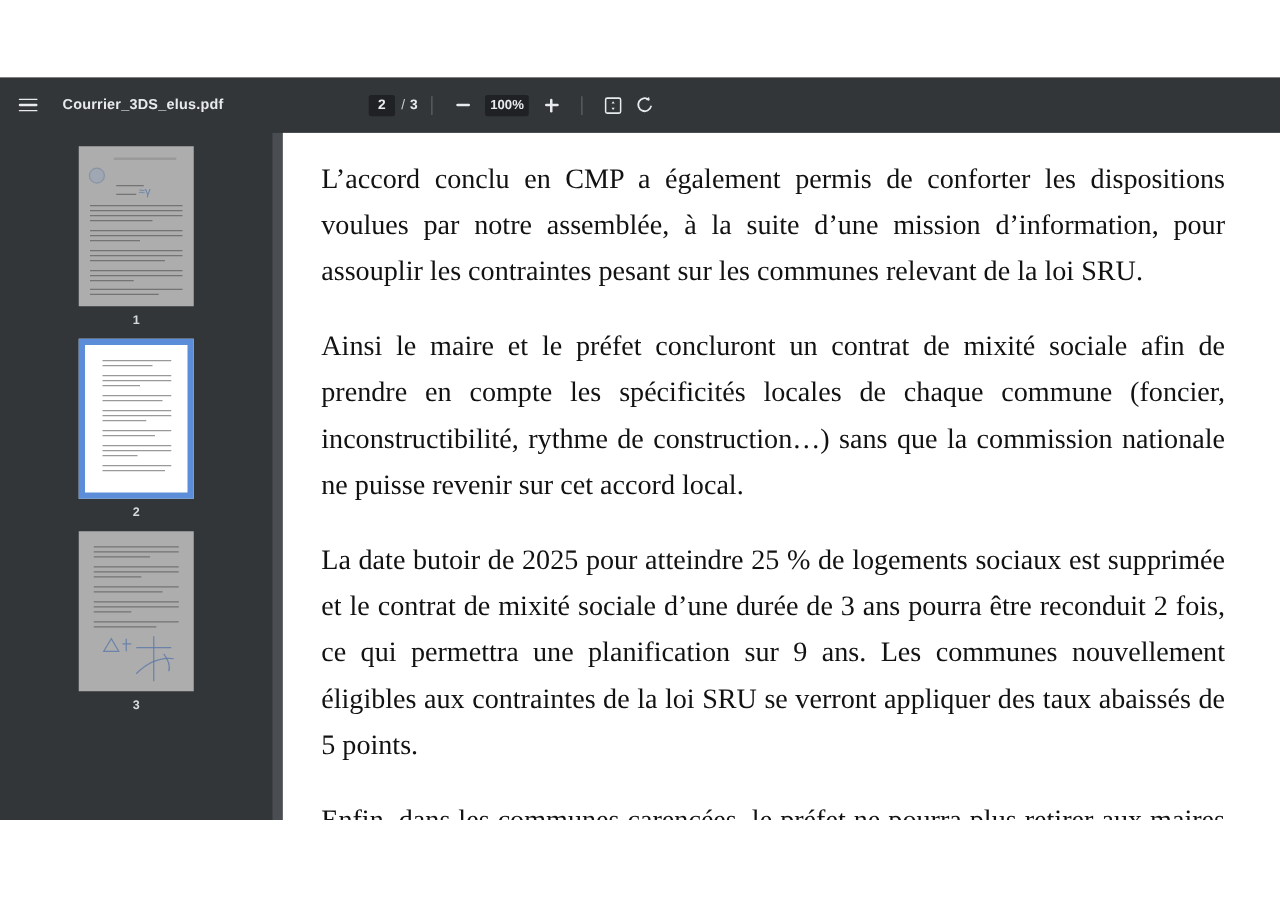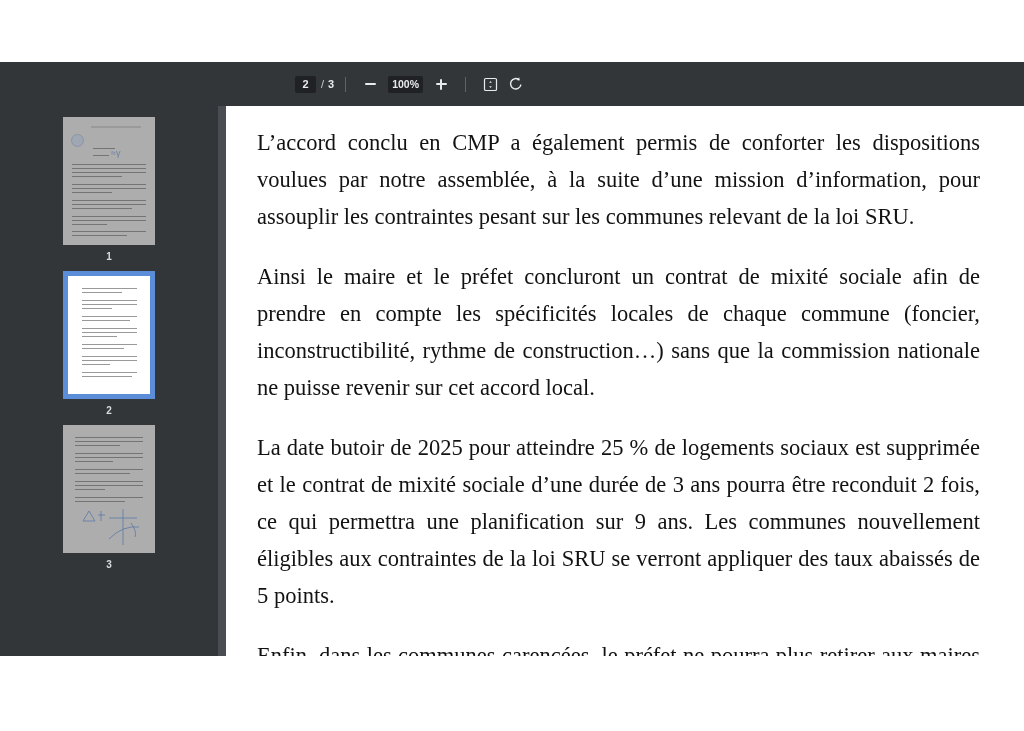--- a/index.html
+++ b/index.html
@@ -296,20 +296,30 @@
 </head>
 <body>
 
 <div id="app">
 
   <div id="top-strip"></div>
 
   <div id="viewer">
 
     <div id="toolbar">
+      <div class="tb-left">
+        <div class="menu-btn">
+          <span class="hamburger">
+            <i></i>
+              <i></i>
+              <i></i>
+          </span>
+        </div>
+        <div id="doc-title">Courrier_3DS_elus.pdf</div>
+      </div>
 
       <div class="tb-center">
 
         <div class="page-box">
           <input class="page-input" value="2" style="">
           <span class="page-sep">/</span>
           <span class="page-total">3</span>
         </div>
 
         <div class="divider"></div>

